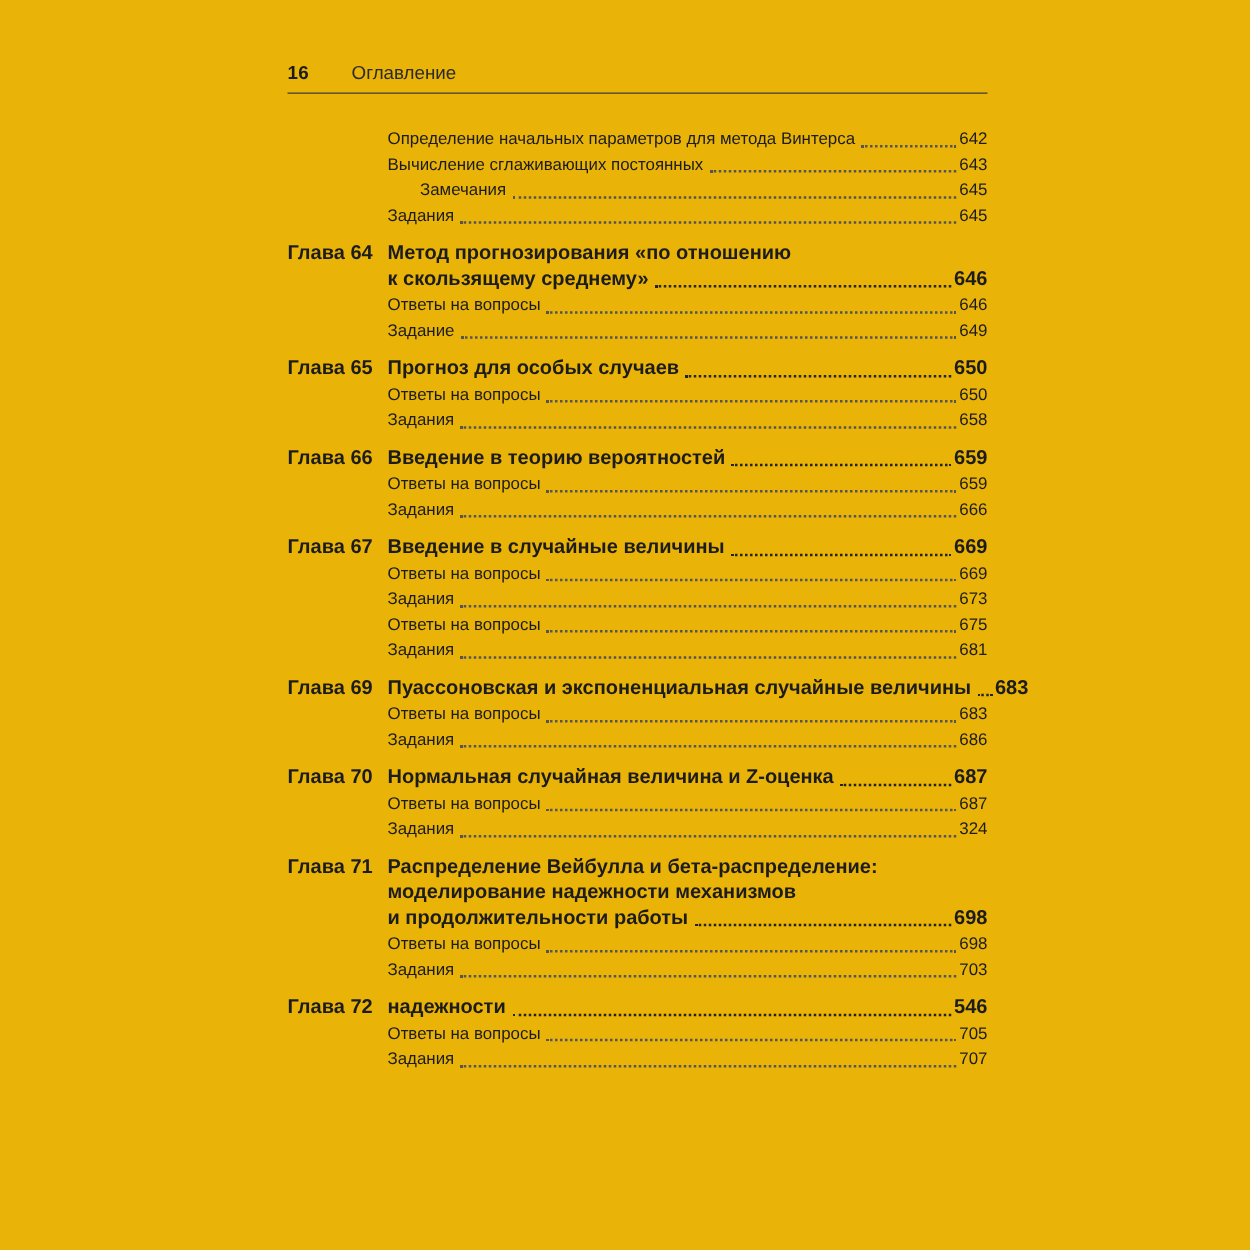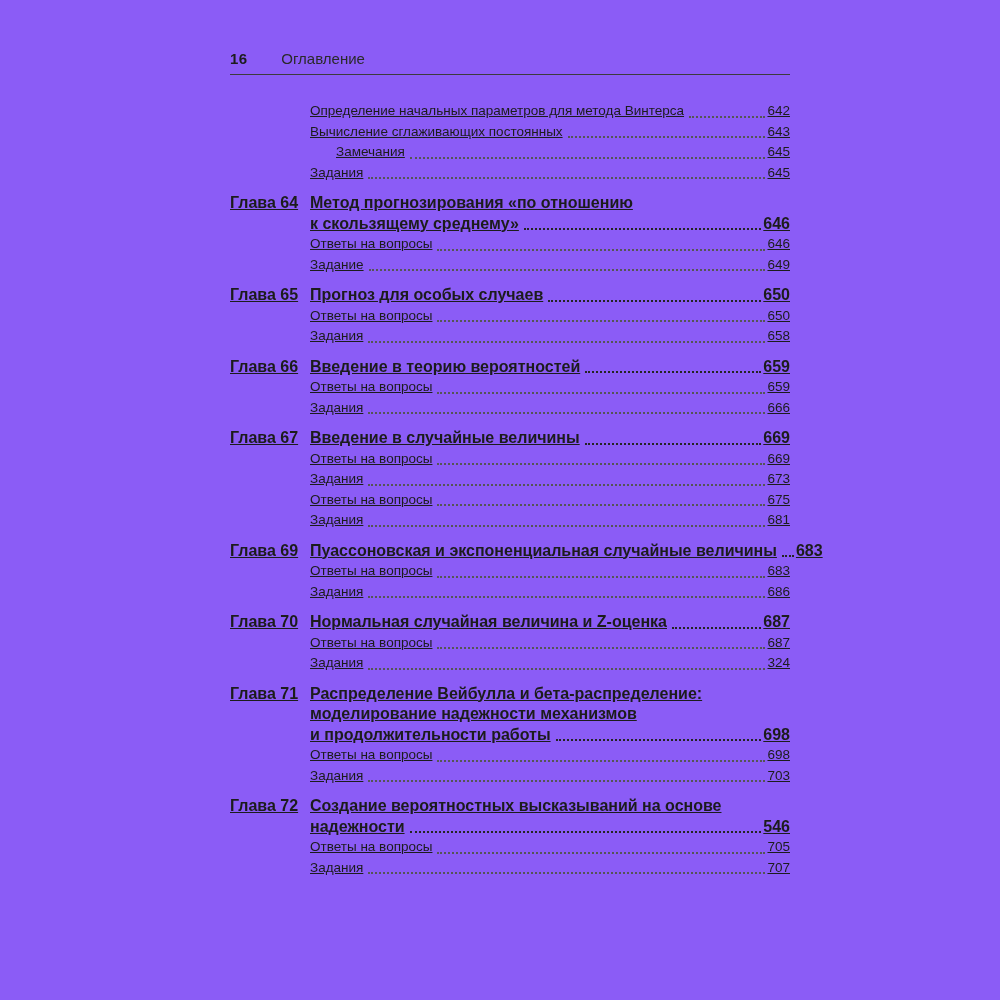--- a/index.html
+++ b/index.html
@@ -5,39 +5,39 @@
   * { margin: 0; padding: 0; box-sizing: border-box; }
   html, body { background: #ffffff; }
   body {
     width: 1000px; height: 1000px;
     font-family: "Liberation Sans", "DejaVu Sans", sans-serif;
     color: #1c1c1c;
   }
   .page {
     position: relative;
     width: 1000px; height: 1000px;
-    background: #8b5cf6;
+    background: #eab308;
     overflow: hidden;
   }
   .content {
     position: absolute;
     left: 230px; top: 50px;
     width: 560px;
   }
   .page-header {
     display: flex;
     align-items: baseline;
     gap: 34px;
     padding-bottom: 7px;
     border-bottom: 1.5px solid #3c3c3c;
   }
   .page-number { font-size: 15px; font-weight: bold; letter-spacing: 0.3px; }
   .header-title { font-size: 15px; color: #2a2a2a; }
   .toc { margin-top: 26px; font-size: 13.5px; }
-  .entry { display: flex; line-height: 20.5px; text-decoration: underline; }
+  .entry { display: flex; line-height: 20.5px; }
   .entry .label { width: 80px; flex: none; font-weight: bold; white-space: nowrap; }
   .entry .body { flex: 1 1 auto; min-width: 0; }
   .entry.chapter { margin-top: 10px; font-size: 16px; font-weight: bold; }
   .entry.subsub .body { padding-left: 26px; }
   .title-line { white-space: nowrap; }
   .last-row { display: flex; align-items: flex-end; }
   .last-row .t { flex: none; white-space: nowrap; }
   .dots {
     flex: 1 1 12px;
     min-width: 12px;
@@ -326,21 +326,20 @@
             <div class="last-row">
               <span class="t">Задания</span>
               <span class="dots"></span>
               <span class="pg">703</span>
             </div>
           </div>
         </div>
         <div class="entry chapter">
           <div class="label">Глава 72</div>
           <div class="body">
-            <div class="title-line">Создание вероятностных высказываний на основе</div>
             <div class="last-row">
               <span class="t">надежности</span>
               <span class="dots"></span>
               <span class="pg">546</span>
             </div>
           </div>
         </div>
         <div class="entry sub">
           <div class="label"></div>
           <div class="body">

